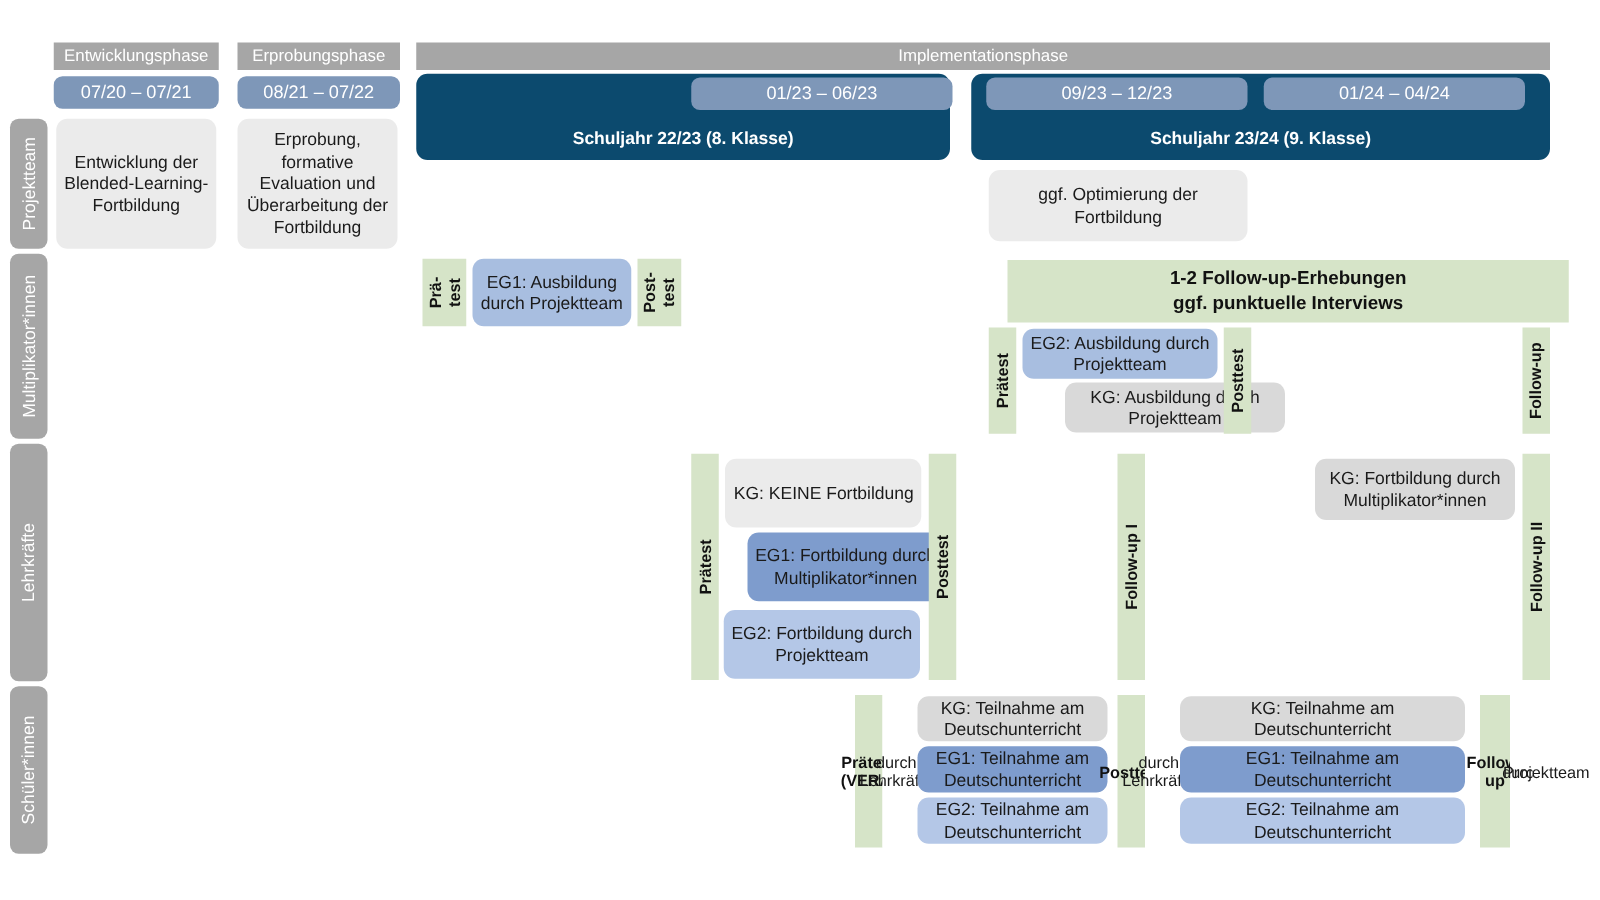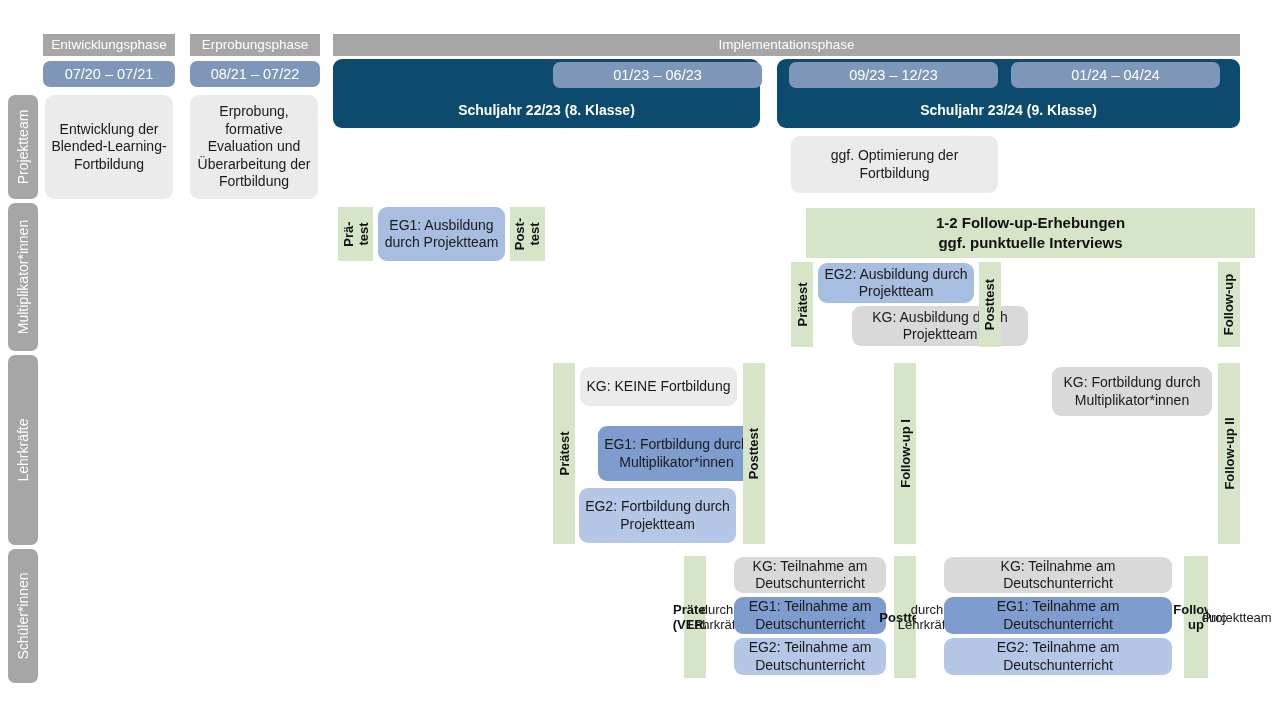--- a/index.html
+++ b/index.html
@@ -180,21 +180,21 @@
   <div class="abs green-strip ctr" style="left:979px;top:262px;width:22px;height:85px;">
     <span class="vtxt">Posttest</span>
   </div>
   <div class="abs green-strip ctr" style="left:1218px;top:262px;width:22px;height:85px;">
     <span class="vtxt">Follow-up</span>
   </div>
 
   <div class="abs green-strip ctr" style="left:553px;top:363px;width:22px;height:181px;">
     <span class="vtxt">Prätest</span>
   </div>
-  <div class="abs box box-grey ctr" style="left:580px;top:367px;width:157px;height:39px;">
+  <div class="abs box box-grey ctr" style="left:580px;top:367px;width:157px;height:55px;justify-content:flex-end;">
     <span>KG:  KEINE Fortbildung</span>
   </div>
   <div class="abs box box-blue-dark ctr" style="left:579px;top:426px;width:157px;height:55px;margin-left:19px;">
     <span>EG1: Fortbildung durch Multiplikator*innen</span>
   </div>
   <div class="abs box box-blue-light ctr" style="left:579px;top:488px;width:157px;height:55px;">
     <span>EG2: Fortbildung durch Projektteam</span>
   </div>
   <div class="abs green-strip ctr" style="left:743px;top:363px;width:22px;height:181px;">
     <span class="vtxt">Posttest</span>

